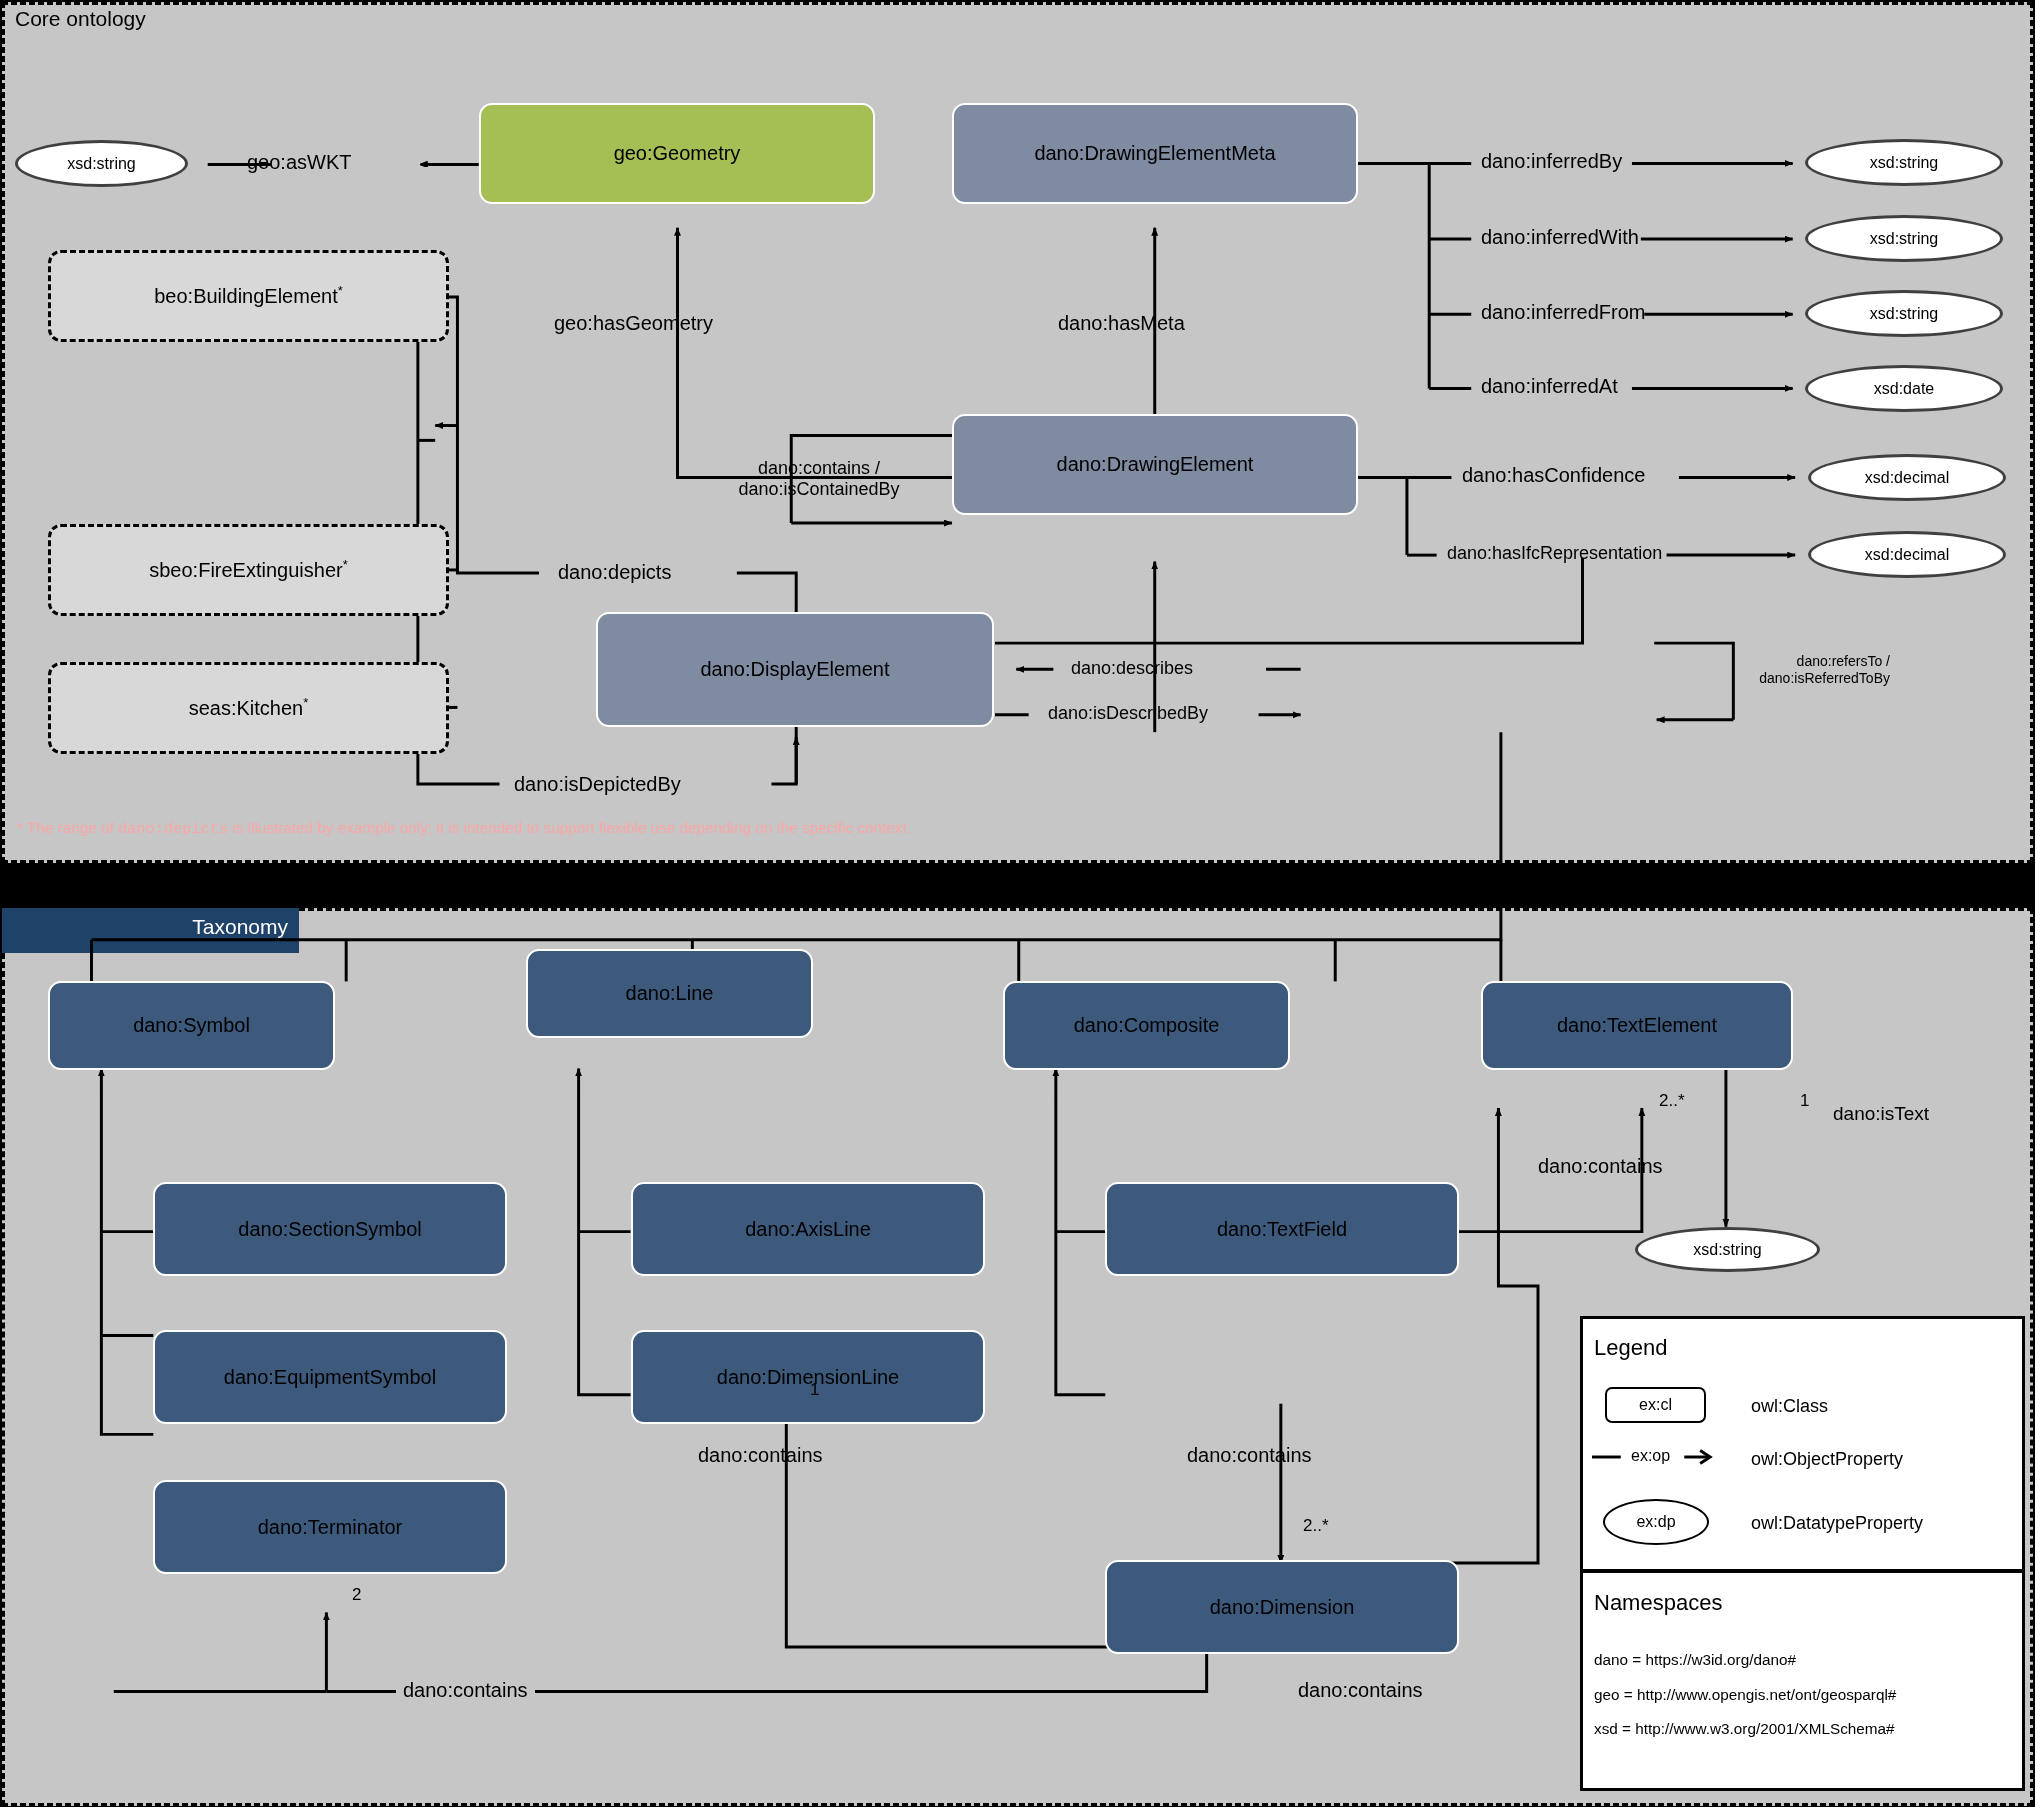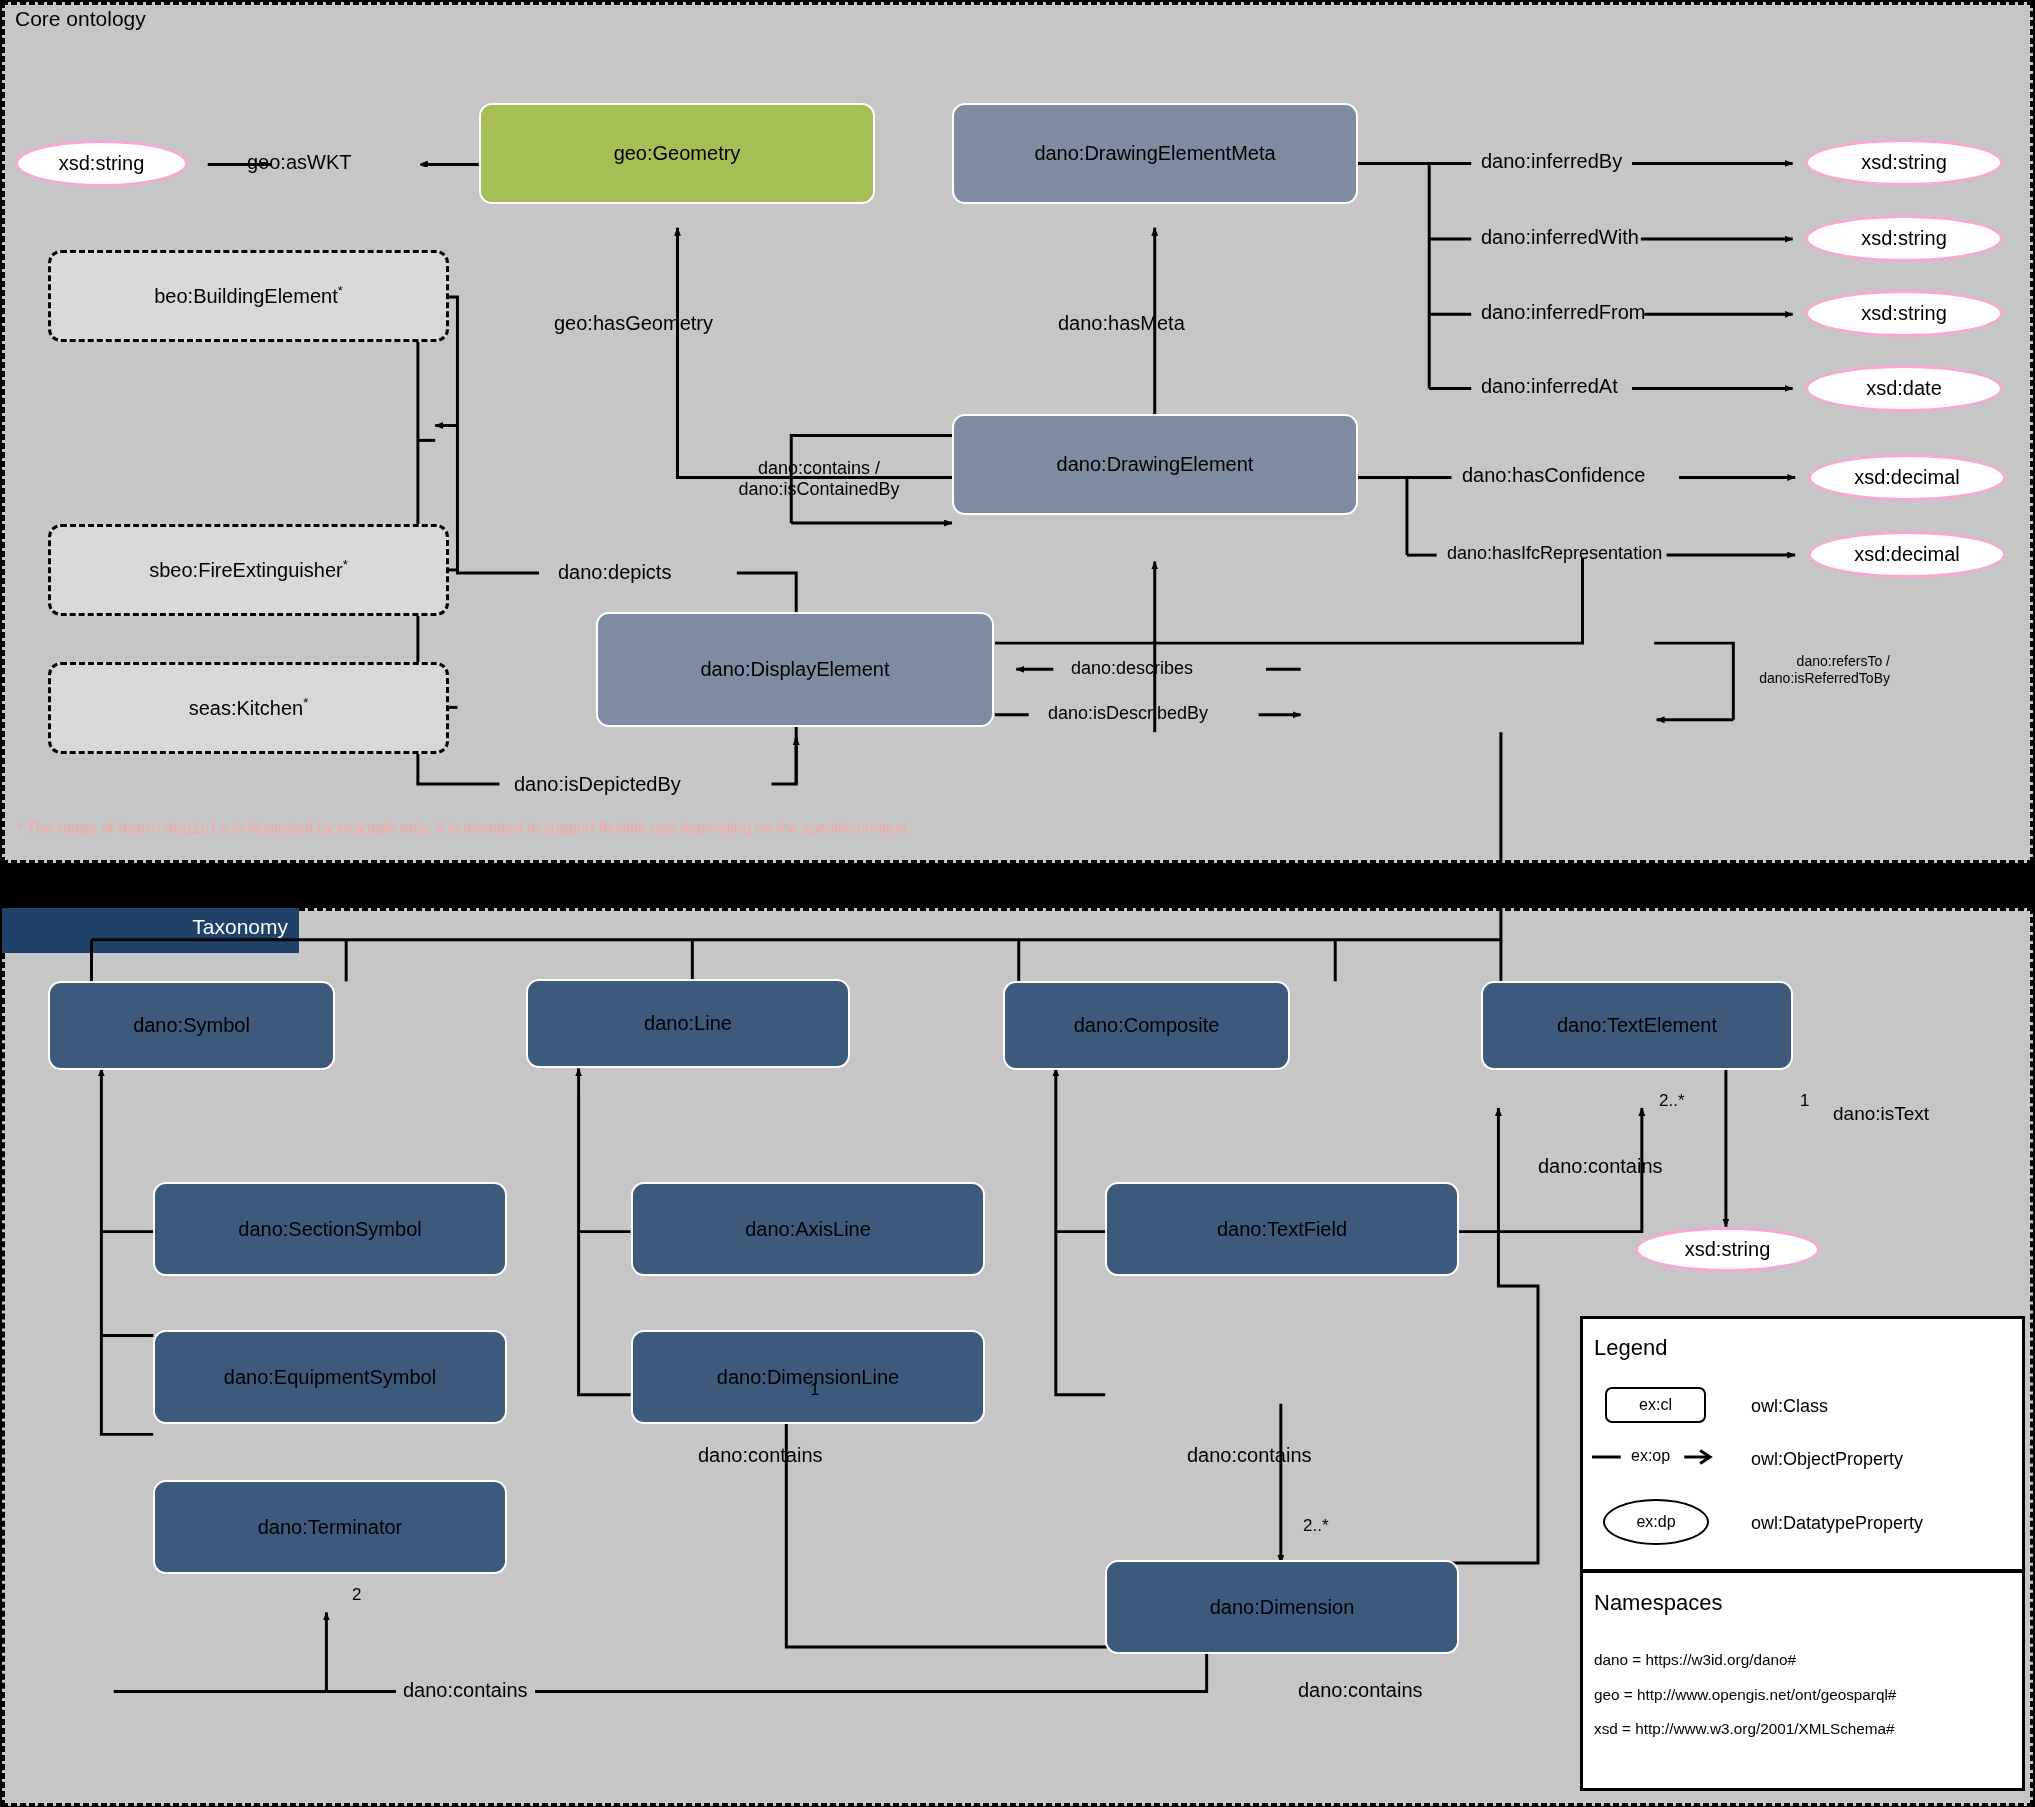--- a/index.html
+++ b/index.html
@@ -15,23 +15,23 @@
   
   .cbox{position:absolute;box-sizing:border-box;border:2px solid #ffffff;border-radius:13px;
         display:flex;align-items:center;justify-content:center;text-align:center;
         font-size:20px;color:#000;line-height:1.15;padding:2px 5px;}
   .cbox.green{background:#a6bf54;}
   .cbox.slate{background:#7f8ba0;}
   .cbox.navy{background:#3d5a7d;}
   .cbox.ext{background:#d8d8d8;border:3px dashed #000;}
   .cbox sup{font-size:13px;vertical-align:super;line-height:0;}
   
-  .dtype{position:absolute;box-sizing:border-box;background:#fff;border:3px solid #f9a8d4;
+  .dtype{position:absolute;box-sizing:border-box;background:#fff;border:3px solid #404040;
          border-radius:50%;display:flex;align-items:center;justify-content:center;
-         font-size:20px;color:#000;white-space:nowrap;}
+         font-size:16px;color:#000;white-space:nowrap;}
   
   .elabel{position:absolute;font-size:20px;color:#000;white-space:nowrap;line-height:1.18;}
   .elabel.c2{text-align:center;}
   .card{position:absolute;font-size:17px;color:#000;white-space:nowrap;}
   .note{position:absolute;font-size:15.3px;color:#fca5a5;white-space:nowrap;}
   .note code{font-family:"Liberation Mono", monospace;font-size:15.3px;}
   
   svg.wires{position:absolute;left:0;top:0;width:2035px;height:1808px;pointer-events:none;}
   
   .legend{position:absolute;background:#fff;border:3px solid #000;box-sizing:border-box;}
@@ -216,21 +216,21 @@
 
       <path d="M2590,2838 L2590,3160" marker-end="url(#arf)"></path>
 
       <path d="M2440,3322 L2440,3420 L660,3420"></path>
       <path d="M230,3420 L660,3420"></path>
       <path d="M660,3420 L660,3260" marker-end="url(#arf)"></path>
     </g>
   </svg>
 
   <div class="cbox navy" style="left:48px;top:981px;width:287px;height:89px;">dano:Symbol</div>
-  <div class="cbox navy" style="left:526px;top:979px;width:324px;height:89px;">dano:Line</div>
+  <div class="cbox navy" style="left:526px;top:949px;width:287px;height:89px;">dano:Line</div>
   <div class="cbox navy" style="left:1003px;top:981px;width:287px;height:89px;">dano:Composite</div>
   <div class="cbox navy" style="left:1481px;top:981px;width:312px;height:89px;">dano:TextElement</div>
 
   <div class="cbox navy" style="left:153px;top:1182px;width:354px;height:94px;">dano:SectionSymbol</div>
   <div class="cbox navy" style="left:153px;top:1330px;width:354px;height:94px;">dano:EquipmentSymbol</div>
   <div class="cbox navy" style="left:153px;top:1480px;width:354px;height:94px;">dano:Terminator</div>
 
   <div class="cbox navy" style="left:631px;top:1182px;width:354px;height:94px;">dano:AxisLine</div>
   <div class="cbox navy" style="left:631px;top:1330px;width:354px;height:94px;">dano:DimensionLine</div>
 

